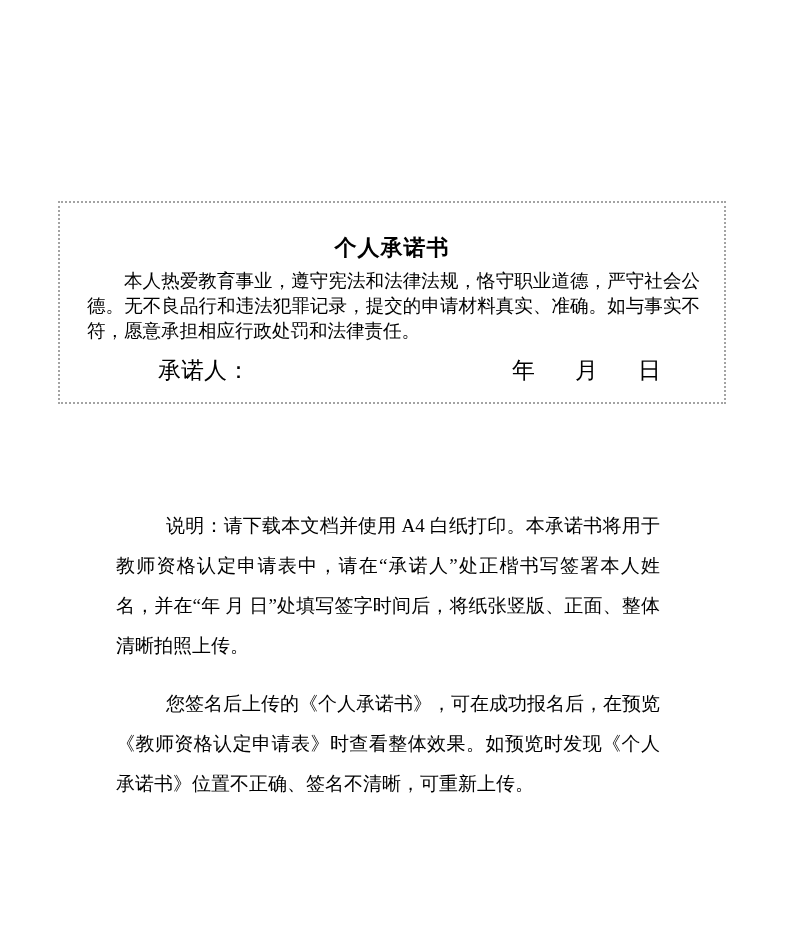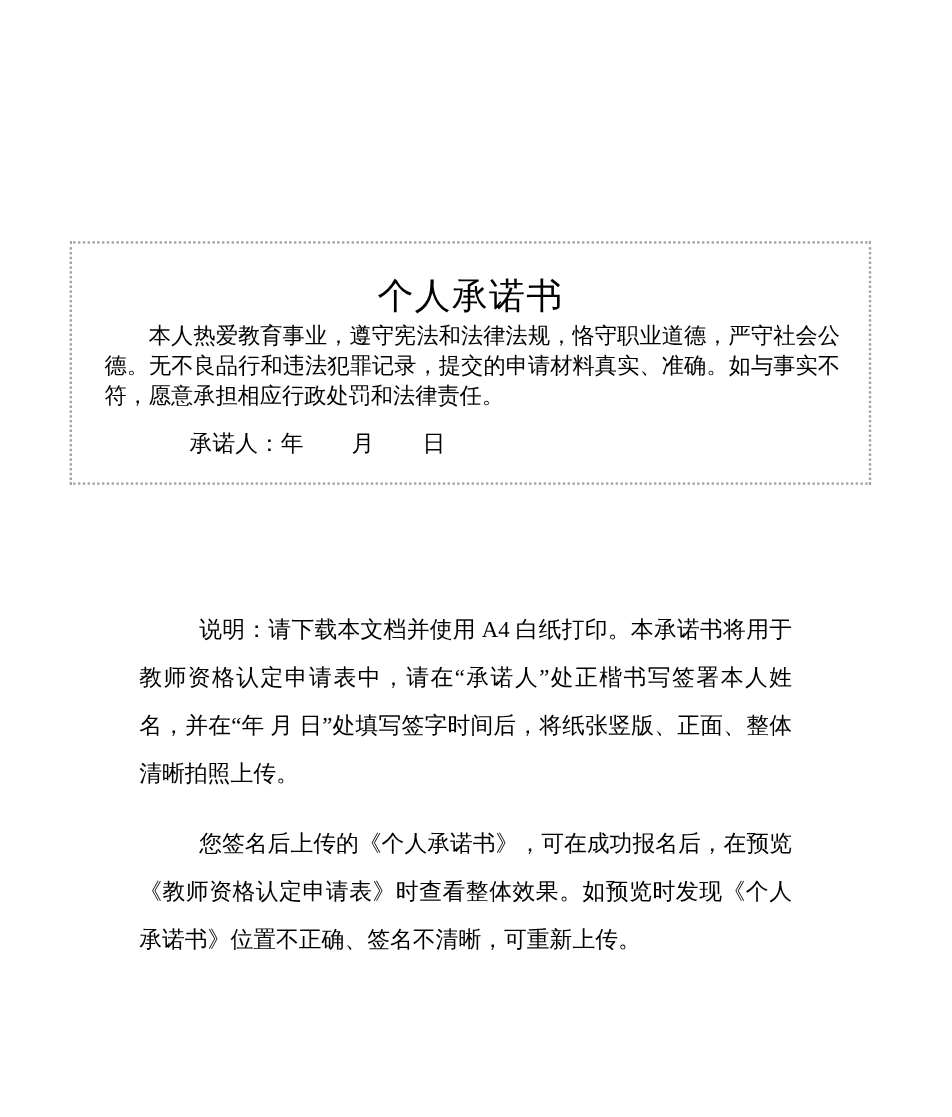--- a/index.html
+++ b/index.html
@@ -22,38 +22,39 @@
     top: 201px;
     width: 668px;
     height: 203px;
     box-sizing: border-box;
     border: 2px dotted #a3a3a3;
     padding-top: 30px;
   }
   .box-title {
     margin: 0;
     text-align: center;
-    font-size: 30px;
+    font-size: 22px;
     line-height: 30px;
-    font-weight: normal;
+    font-weight: bold;
     letter-spacing: 1px;
   }
   .box-body {
     margin: 6px 24px 3px 27px;
     font-size: 18.5px;
     line-height: 25px;
     text-indent: 2em;
     text-align: justify;
     letter-spacing: 0;
   }
   .signer-row {
     margin: 14px 63px 0 98px;
     display: flex;
+    justify-content: space-between;
     align-items: baseline;
-    font-size: 19px;
+    font-size: 23px;
     line-height: 25px;
   }
   .date-group {
     display: inline-flex;
     column-gap: 40px;
   }
   .instructions {
     position: absolute;
     left: 98px;
     top: 488px;

